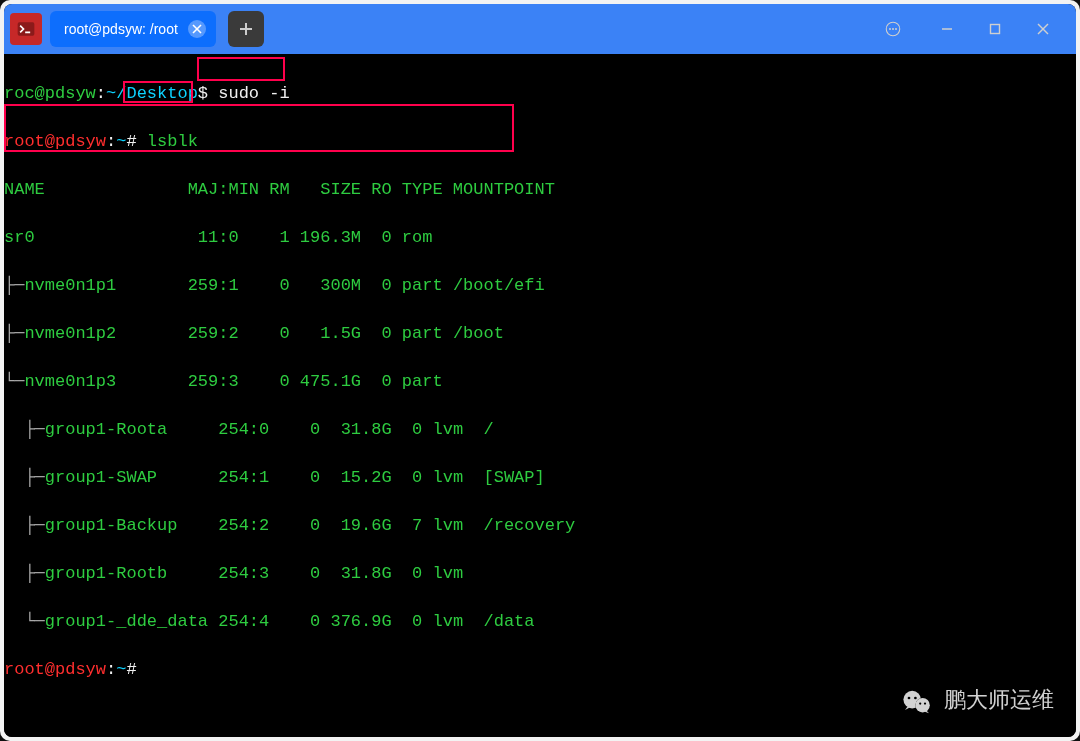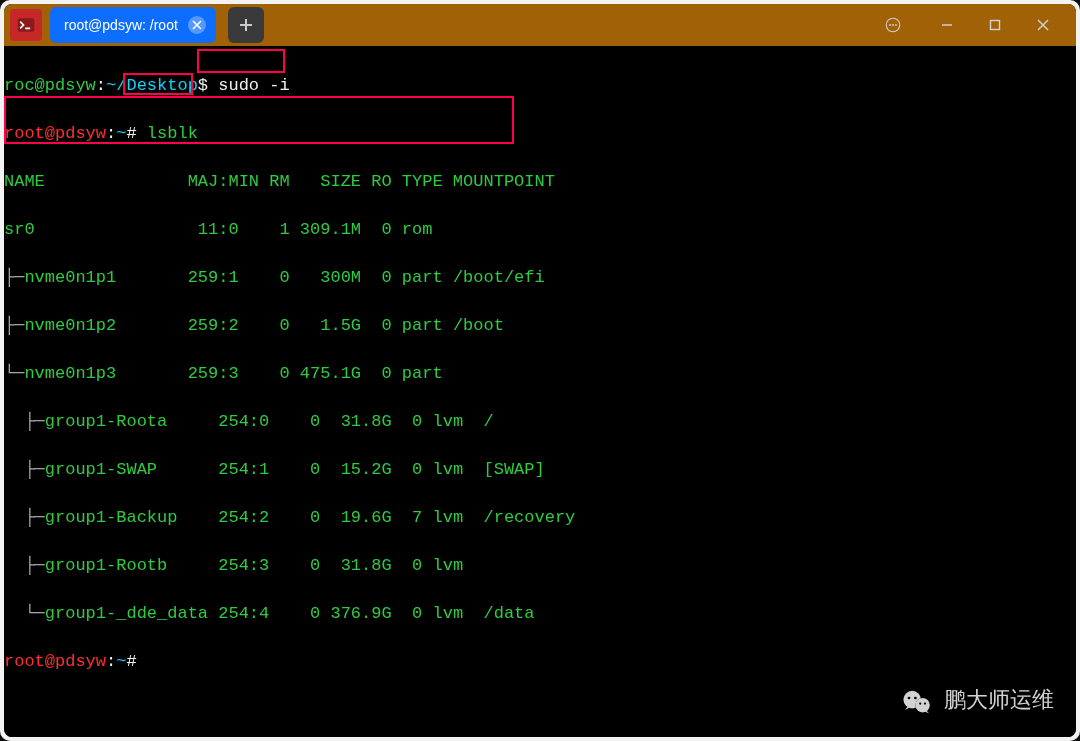--- a/index.html
+++ b/index.html
@@ -20,22 +20,22 @@
     width: 100%; height: 100%;
     background: #090909;
     border-radius: 8px;
     display: flex;
     flex-direction: column;
     overflow: hidden;
     position: relative;
   }
   
   .titlebar {
-    height: 42px;
-    background: #a16207;
+    height: 50px;
+    background: #3b82f6;
     display: flex;
     align-items: center;
     padding: 0 6px;
     position: relative;
   }
   .app-icon {
     width: 32px; height: 32px;
     background: #c62828;
     border-radius: 4px;
     display: flex;
@@ -199,21 +199,21 @@
             <line x1="12" y1="2" x2="2" y2="12" stroke="#cfcfcf" stroke-width="1.4"></line>
           </svg>
         </div>
       </div>
     </div>
 
     <div class="term">
 <span class="term-line"><span class="c-green">roc@pdsyw</span><span class="c-white">:</span><span class="c-cyan">~/Desktop</span><span class="c-white">$</span><span class="c-white"> sudo -i</span></span>
 <span class="term-line"><span class="c-red">root@pdsyw</span><span class="c-white">:</span><span class="c-cyan">~</span><span class="c-white">#</span><span class="c-green"> lsblk</span></span>
 <span class="term-line c-green">NAME              MAJ:MIN RM   SIZE RO TYPE MOUNTPOINT</span>
-<span class="term-line"><span class="c-gray"></span><span class="c-green">sr0                11:0    1 309.1M  0 rom  </span></span>
+<span class="term-line"><span class="c-gray"></span><span class="c-green">sr0                11:0    1 196.3M  0 rom  </span></span>
 <span class="term-line"><span class="c-gray">├─</span><span class="c-green">nvme0n1p1       259:1    0   300M  0 part /boot/efi</span></span>
 <span class="term-line"><span class="c-gray">├─</span><span class="c-green">nvme0n1p2       259:2    0   1.5G  0 part /boot</span></span>
 <span class="term-line"><span class="c-gray">└─</span><span class="c-green">nvme0n1p3       259:3    0 475.1G  0 part </span></span>
 <span class="term-line"><span class="c-gray">  ├─</span><span class="c-green">group1-Roota     254:0    0  31.8G  0 lvm  /</span></span>
 <span class="term-line"><span class="c-gray">  ├─</span><span class="c-green">group1-SWAP      254:1    0  15.2G  0 lvm  [SWAP]</span></span>
 <span class="term-line"><span class="c-gray">  ├─</span><span class="c-green">group1-Backup    254:2    0  19.6G  7 lvm  /recovery</span></span>
 <span class="term-line"><span class="c-gray">  ├─</span><span class="c-green">group1-Rootb     254:3    0  31.8G  0 lvm  </span></span>
 <span class="term-line"><span class="c-gray">  └─</span><span class="c-green">group1-_dde_data 254:4    0 376.9G  0 lvm  /data</span></span>
 <span class="term-line"><span class="c-red">root@pdsyw</span><span class="c-white">:</span><span class="c-cyan">~</span><span class="c-white">#</span><span class="c-green"></span></span>
 

